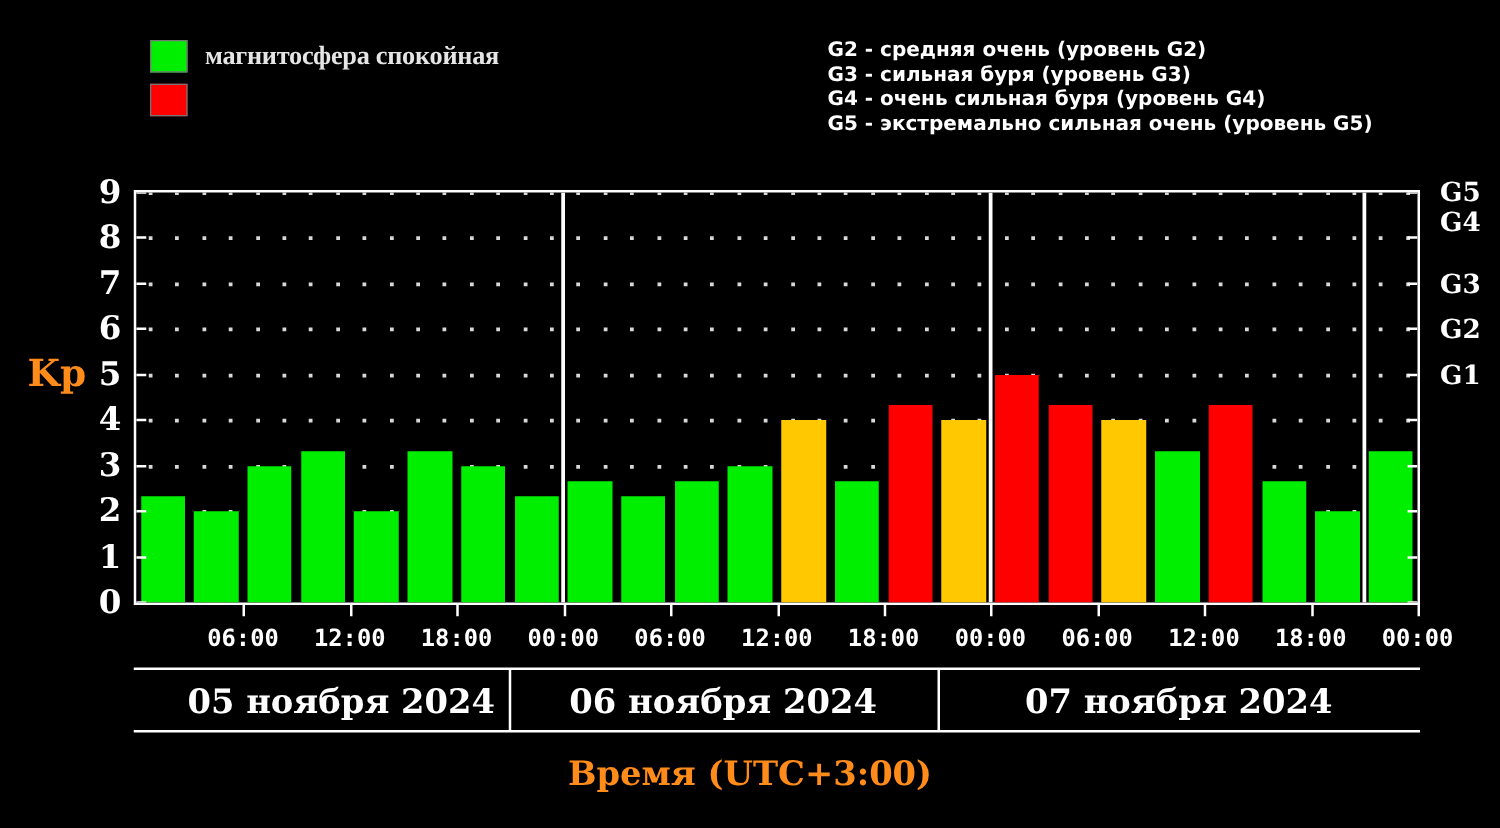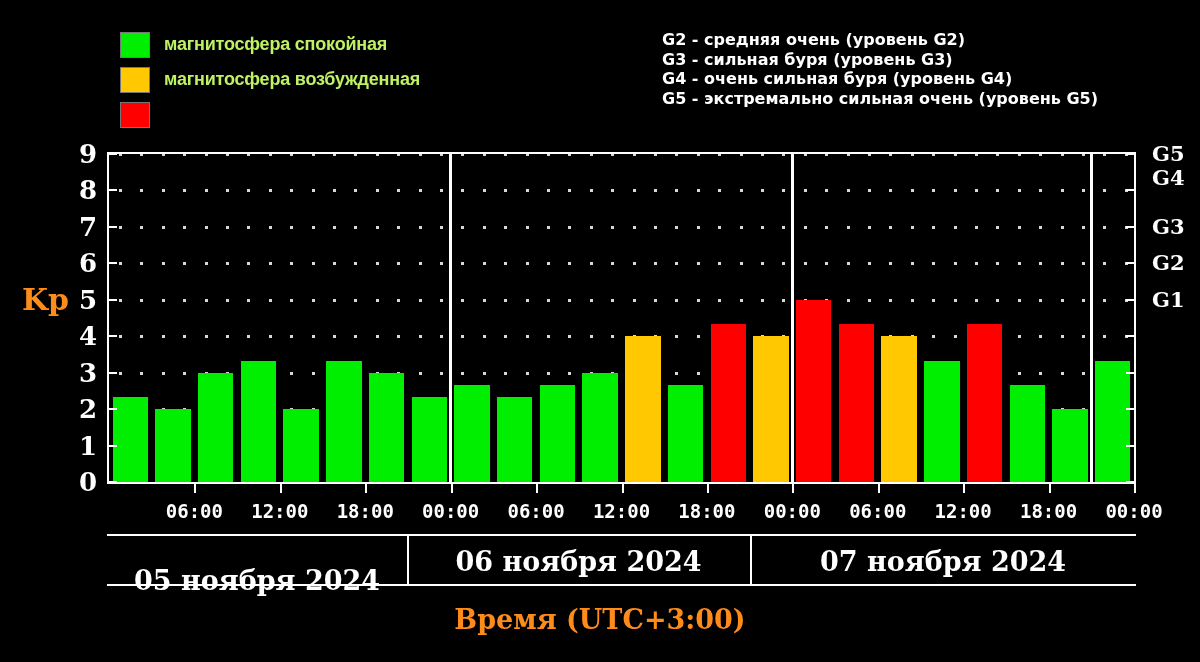--- a/index.html
+++ b/index.html
@@ -12,22 +12,22 @@
   }
   #root { position: relative; width: 1200px; height: 662px; background: #000; }
 
   
   .legend-left { position: absolute; left: 120px; top: 27px; }
   .legend-row { display: flex; align-items: center; height: 35px; }
   .legend-swatch {
     width: 30px; height: 26px; border: 1px solid #777; margin-right: 14px;
   }
   .legend-label {
-    color: #bef264; font-family: Liberation Sans, sans-serif;
-    font-size: 18px; font-weight: 700; white-space: nowrap;
+    color: #e5e5e5; font-family: Liberation Serif, serif;
+    font-size: 21px; font-weight: 700; white-space: nowrap;
     letter-spacing: -0.2px;
   }
 
   
   .legend-right { position: absolute; left: 662px; top: 30px; }
   .glevel-line {
     color: #ffffff; font-family: "DejaVu Sans", sans-serif;
     font-size: 16px; font-weight: 700; line-height: 19.5px; white-space: nowrap;
   }
 
@@ -104,24 +104,20 @@
 </style>
 </head>
 <body>
 
 <div id="root">
 
   <div class="legend-left">
     <div class="legend-row">
       <div class="legend-swatch" style="background:#00ee00"></div>
       <div class="legend-label">магнитосфера спокойная</div>
-    </div>
-    <div class="legend-row">
-      <div class="legend-swatch" style="background:#ffc800"></div>
-      <div class="legend-label">магнитосфера возбужденная</div>
     </div>
     <div class="legend-row">
       <div class="legend-swatch" style="background:#ff0000"></div>
     </div>
   </div>
 
   <div class="legend-right">
     <div class="glevel-line">G2 - средняя очень (уровень G2)</div>
     <div class="glevel-line">G3 - сильная буря (уровень G3)</div>
     <div class="glevel-line">G4 - очень сильная буря (уровень G4)</div>
@@ -686,19 +682,19 @@
       <div class="timelabel" style="left: 792.333px;">00:00</div>
       <div class="timelabel" style="left: 877.75px;">06:00</div>
       <div class="timelabel" style="left: 963.167px;">12:00</div>
       <div class="timelabel" style="left: 1048.58px;">18:00</div>
       <div class="timelabel" style="left: 1134px;">00:00</div>
     </div>
 
   <div class="dateband">
     <div class="datesep" style="left:300px"></div>
     <div class="datesep" style="left:643px"></div>
-    <div class="datelabel" style="left:0px; width:300px;margin-top:19px;">05 ноября 2024</div>
+    <div class="datelabel" style="left:16px; width:300px;">05 ноября 2024</div>
     <div class="datelabel" style="left:300px; width:343px;">06 ноября 2024</div>
     <div class="datelabel" style="left:643px; width:386px;">07 ноября 2024</div>
   </div>
 
   <div class="xaxis-title">Время (UTC+3:00)</div>
 </div>
 
 </body></html>

